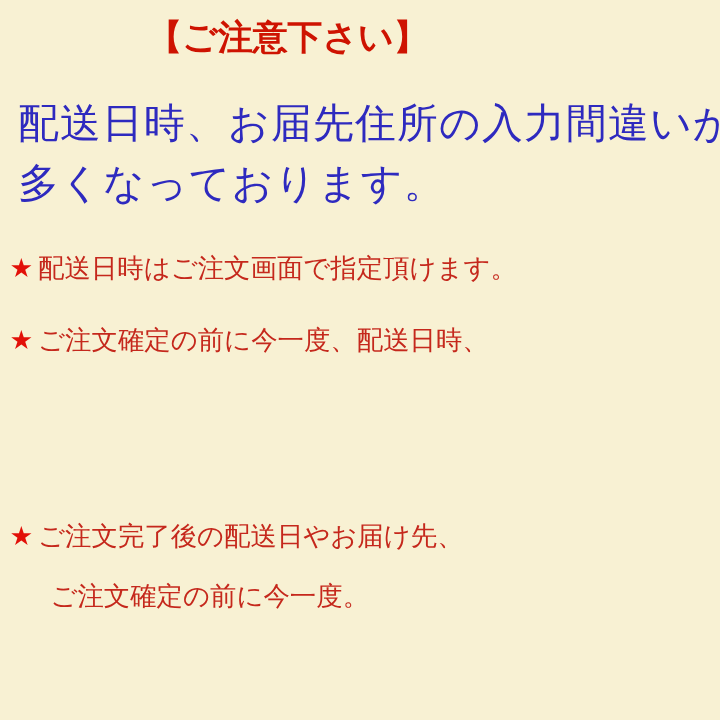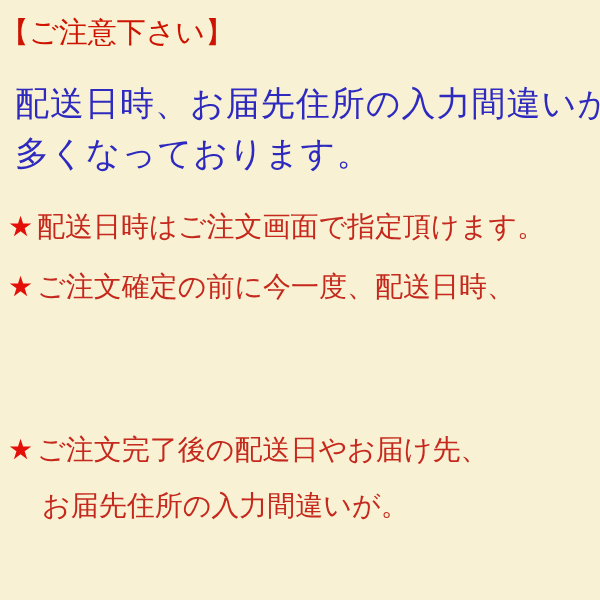--- a/index.html
+++ b/index.html
@@ -9,32 +9,32 @@
   html,body{margin:0;padding:0;}
   body{
     width:600px;height:600px;overflow:hidden;
     background:var(--bg);
     font-family:"Liberation Sans", sans-serif;
     position:relative;
   }
   .page{position:absolute;inset:0;}
   .title{
     position:absolute;top:18px;left:0;width:480px;
-    text-align:left;font-size:29px;line-height:1;
-    color:var(--title-red);font-weight:normal;white-space:nowrap;
+    text-align:center;font-size:29px;line-height:1;
+    color:var(--title-red);font-weight:bold;white-space:nowrap;
   }
   .intro{
     position:absolute;top:86px;left:15px;
     font-size:34px;color:var(--intro-blue);
     letter-spacing:1px;white-space:nowrap;
   }
   .intro .line{line-height:1;margin-bottom:16px;}
   .bullet{
     position:absolute;left:8px;
-    font-size:28px;color:var(--body-red);white-space:nowrap;
+    font-size:22px;color:var(--body-red);white-space:nowrap;
   }
   .bullet .line{line-height:1;margin-bottom:28px;}
   .bullet .line.cont{padding-left:34px;}
   .star{color:var(--star-red);margin-right:4px;}
   .b1{top:213px;}
   .b2{top:273px;}
   .b3{top:395px;margin-top:41px;}
 </style>
 </head>
 <body>
@@ -51,16 +51,16 @@
   <div class="bullet b1">
     <div class="line"><span class="star">★</span><span>配送日時はご注文画面で指定頂けます。</span></div>
   </div>
 
   <div class="bullet b2">
     <div class="line"><span class="star">★</span><span>ご注文確定の前に今一度、配送日時、</span></div>
   </div>
 
   <div class="bullet b3">
     <div class="line"><span class="star">★</span><span>ご注文完了後の配送日やお届け先、</span></div>
-    <div class="line cont"><span>お届先住所の入力間違いが。</span></div>
+    <div class="line cont"><span>ご注文確定の前に今一度。</span></div>
   </div>
 
 </div>
 
 </body></html>

